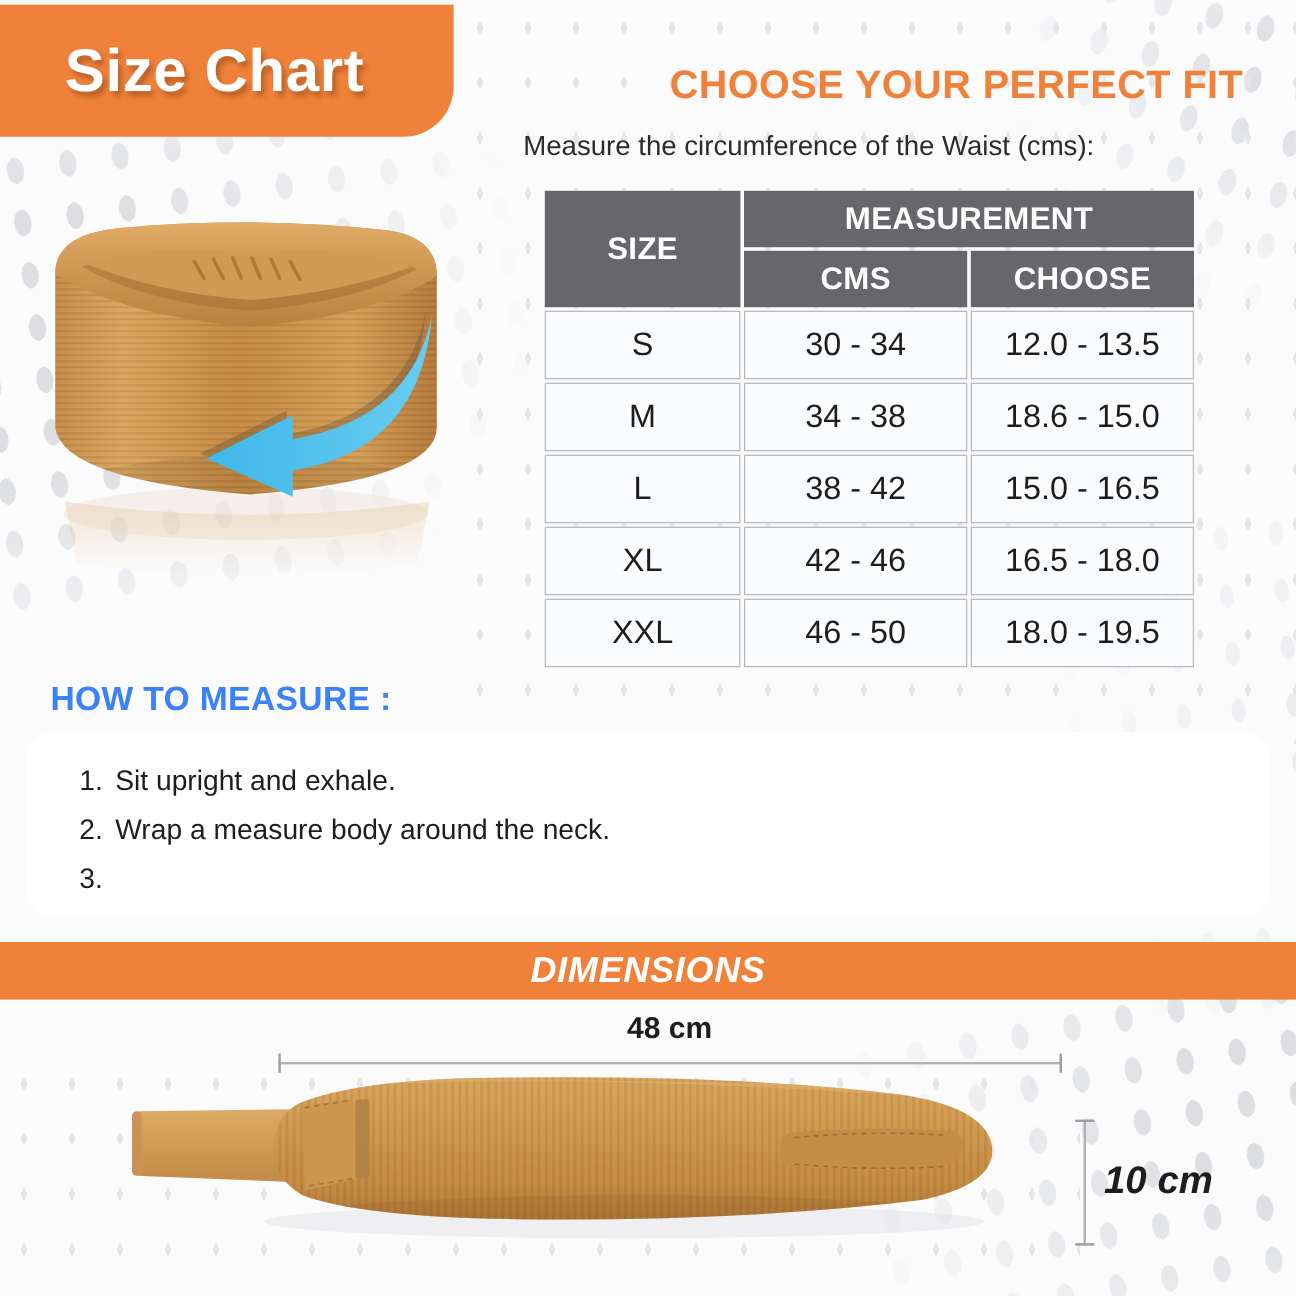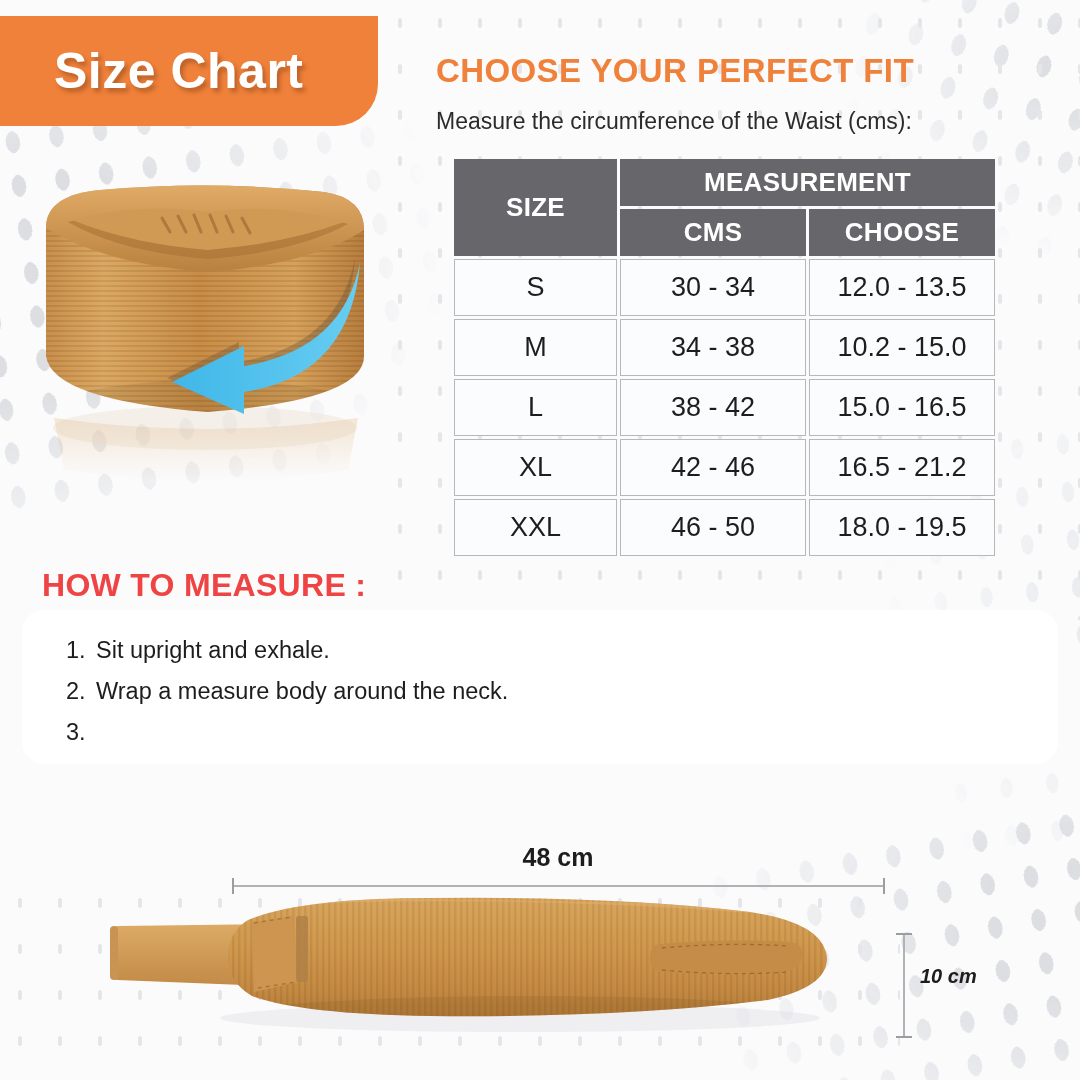--- a/index.html
+++ b/index.html
@@ -60,21 +60,21 @@
   }
   #dots-speckle-top {
     left:380px; top:0px; width:700px; height:620px;
   }
   #dots-speckle-bot {
     left:0px; top:880px; width:900px; height:200px;
   }
 
   
   #title-banner {
-    position:absolute; left:0; top:16px;
+    position:absolute; left:0; top:4px;
     width:378px; height:110px;
     background:#f0813a;
     border-bottom-right-radius:42px;
     display:flex; align-items:center;
   }
   #title-text {
     color:#ffffff;
     font-size:50px;
     font-weight:bold;
     letter-spacing:.5px;
@@ -83,21 +83,21 @@
   }
 
   
   #fit-heading {
     position:absolute; left:436px; top:52px;
     width:600px;
     color:#f0813a;
     font-size:33px;
     font-weight:bold;
     letter-spacing:.4px;
-    text-align:left;
+    text-align:right;
   }
   #fit-sub {
     position:absolute; left:436px; top:108px;
     width:600px;
     color:#2b2b2b;
     font-size:23px;
     text-align:left;
   }
 
   
@@ -126,22 +126,22 @@
     height:57px;
     font-weight:400;
   }
   .col-size { width:163px; }
   .col-cms  { width:186px; }
   .col-inch { width:186px; }
 
   
   #how-heading {
     position:absolute; left:42px; top:567px;
-    color:#ef4444;
-    font-size:32px;
+    color:#3b82f6;
+    font-size:28px;
     font-weight:bold;
     letter-spacing:.3px;
   }
   #how-card {
     position:absolute; left:22px; top:610px;
     width:1036px; height:154px;
     background:#ffffff;
     border-radius:22px;
   }
   #how-list {
@@ -199,21 +199,21 @@
   }
   #dim-h-line::before, #dim-h-line::after {
     content:""; position:absolute; left:-7px;
     width:16px; height:2px; background:#9b9da1;
   }
   #dim-h-line::before { top:0; }
   #dim-h-line::after  { bottom:0; }
   #dim-h-label {
     position:absolute; left:920px; top:965px;
     color:#1d1d1d;
-    font-size:20px;
+    font-size:32px;
     font-weight:bold;
     font-style:italic;
   }
 
   
   #collar-round { position:absolute; left:12px; top:160px; width:400px; height:330px; }
   #collar-flat  { position:absolute; left:100px; top:890px; width:800px; height:150px; }
 </style>
 </head>
 <body>
@@ -304,31 +304,31 @@
     </thead>
     <tbody>
       <tr>
         <td>S</td>
         <td>30 - 34</td>
         <td>12.0 - 13.5</td>
       </tr>
       <tr>
         <td>M</td>
         <td>34 - 38</td>
-        <td>10.2 - 15.0</td>
+        <td>18.6 - 15.0</td>
       </tr>
       <tr>
         <td>L</td>
         <td>38 - 42</td>
         <td>15.0 - 16.5</td>
       </tr>
       <tr>
         <td>XL</td>
         <td>42 - 46</td>
-        <td>16.5 - 21.2</td>
+        <td>16.5 - 18.0</td>
       </tr>
       <tr>
         <td>XXL</td>
         <td>46 - 50</td>
         <td>18.0 - 19.5</td>
       </tr>
     </tbody>
   </table>
 
   <div id="how-heading">HOW TO MEASURE :</div>
@@ -341,20 +341,23 @@
       <li>
         <span class="num">2.</span>
         <span>Wrap a measure body around the neck.</span>
       </li>
       <li>
         <span class="num">3.</span>
       </li>
     </ul>
   </div>
 
+  <div id="dim-band">
+    <span id="dim-band-text">DIMENSIONS</span>
+  </div>
 
   <div id="dim-w-label">48 cm</div>
   <div id="dim-w-line"></div>
 
   <svg id="collar-flat" viewBox="0 0 800 150">
     <defs>
       <linearGradient id="flatBody" x1="0" y1="0" x2="0" y2="1">
         <stop offset="0%" stop-color="#d9a55c"></stop>
         <stop offset="35%" stop-color="#d29a4f"></stop>
         <stop offset="75%" stop-color="#c68b43"></stop>

